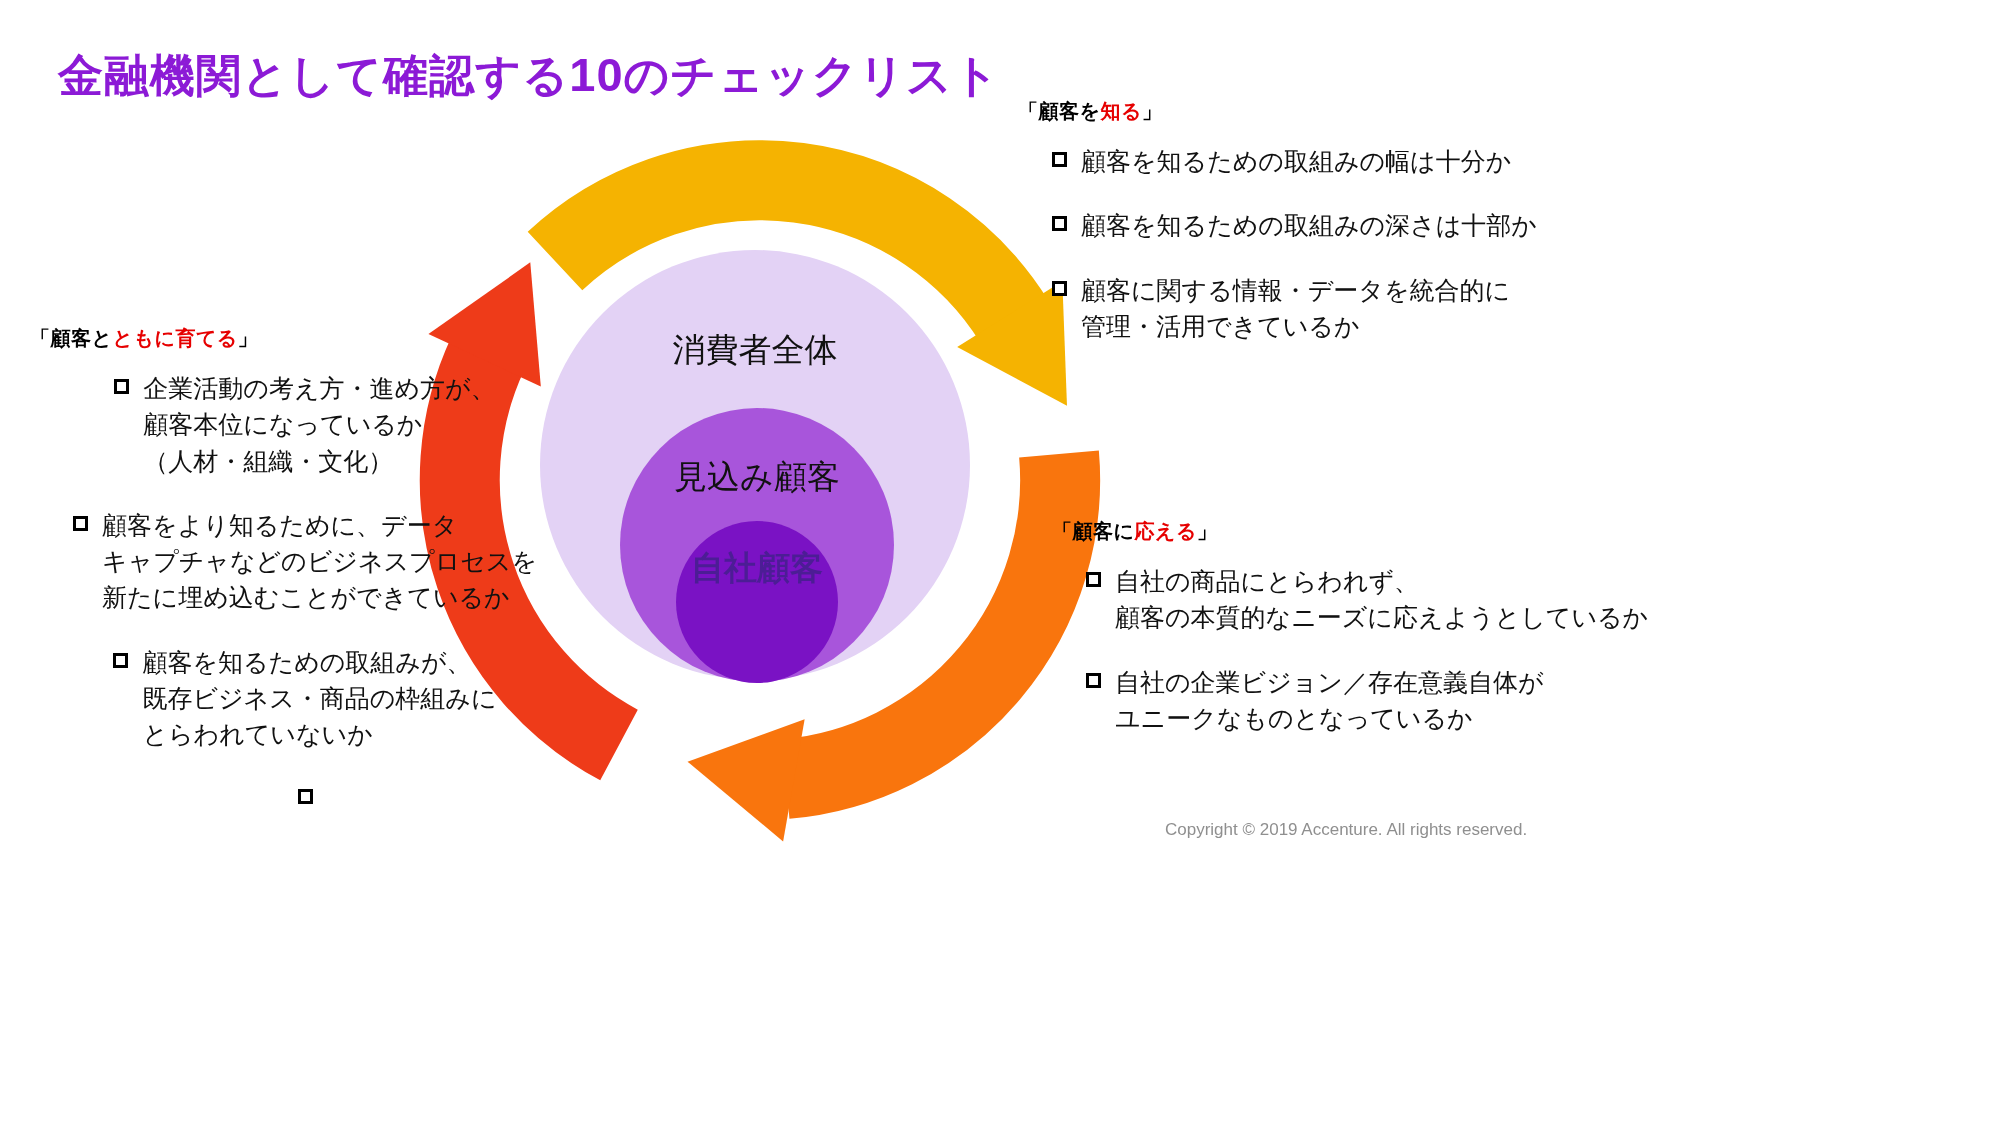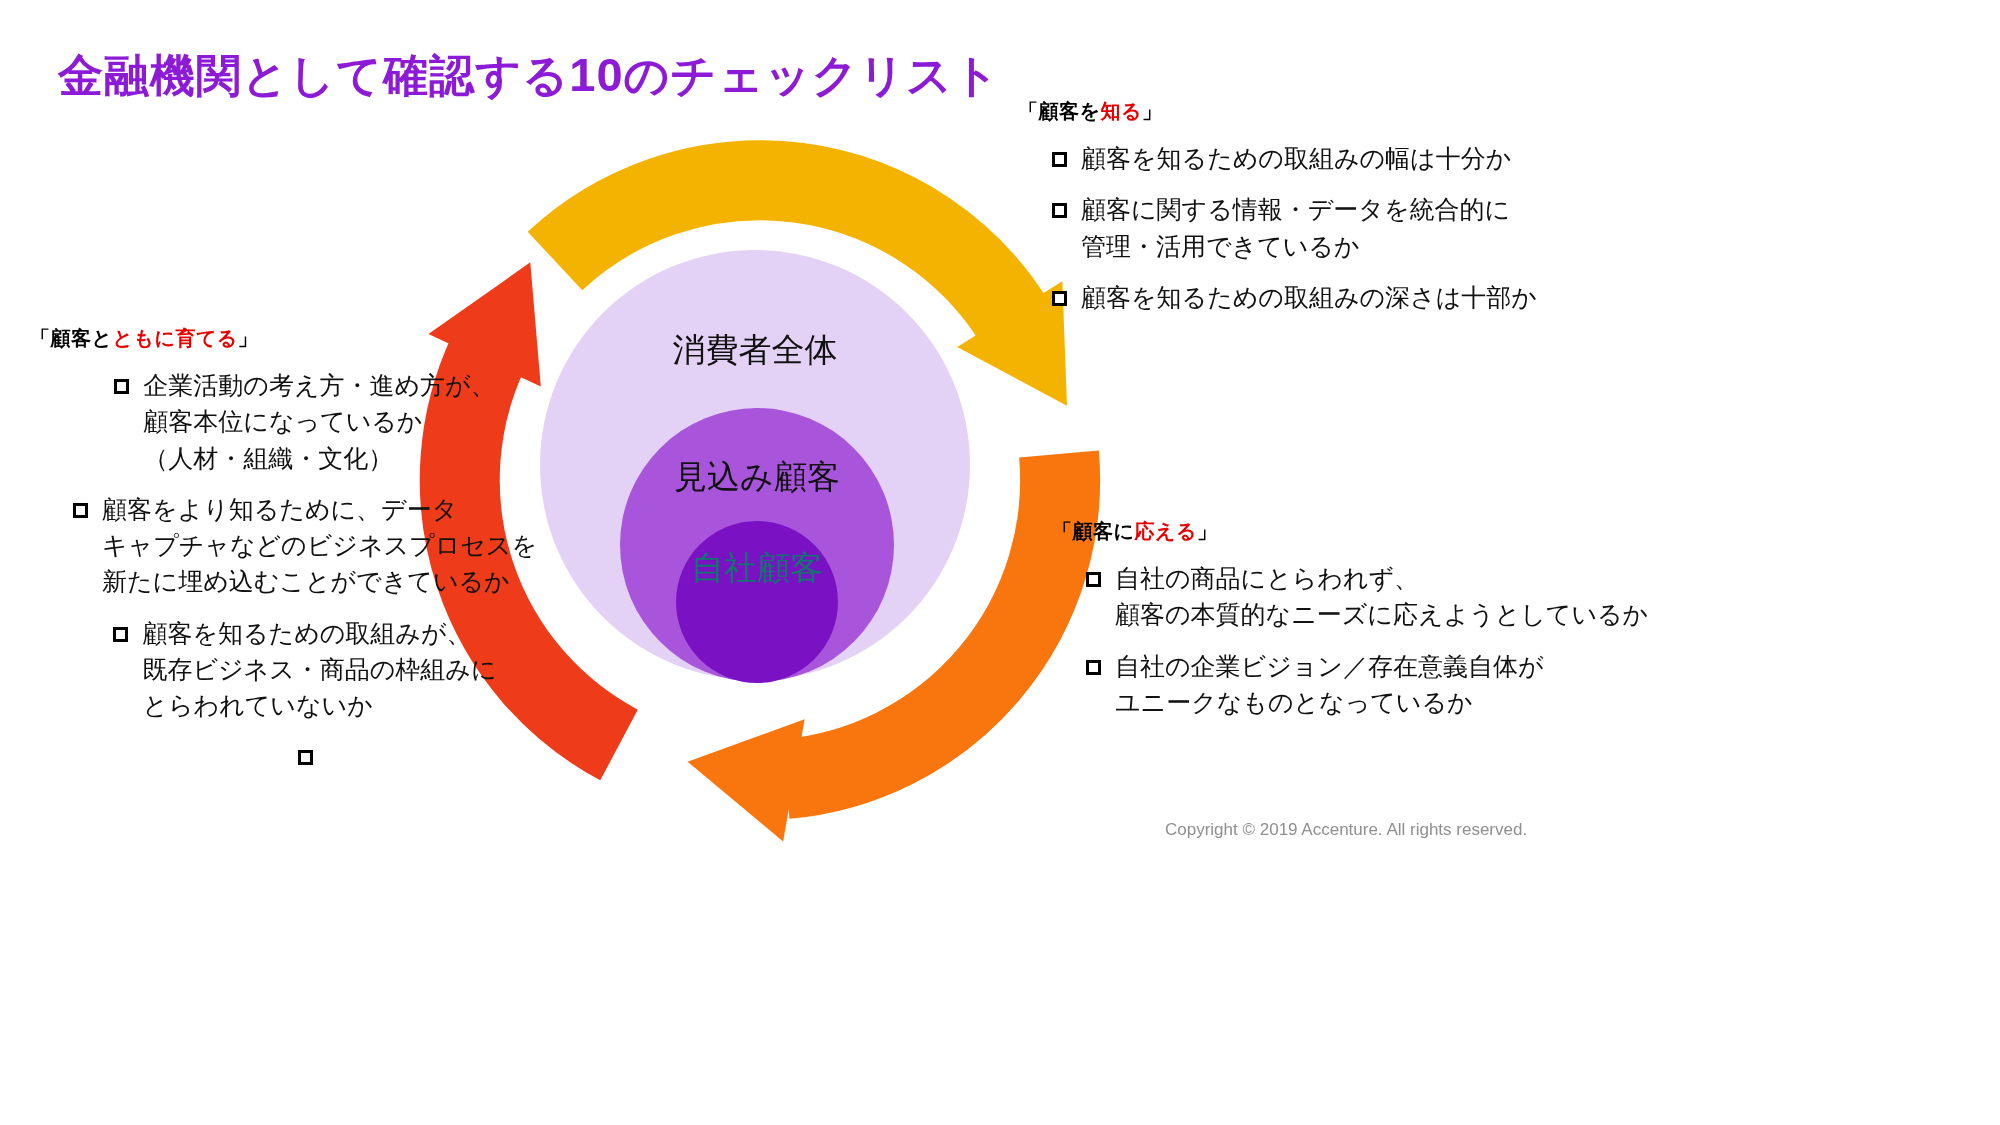--- a/index.html
+++ b/index.html
@@ -16,28 +16,28 @@
     font-size:45px; font-weight:700; letter-spacing:1px;
     color:var(--title-purple,#8C1AD6);
     margin-top:18px;
   }
   .title .num { font-weight:900; font-size:47px; }
   svg.diagram { position:absolute; left:0; top:0; }
   .circle-label {
     position:absolute; transform:translate(-50%,-50%);
     font-size:33px; font-weight:500; white-space:nowrap; color:#111;
   }
-  .circle-label.white { color:#0f766e; }
+  .circle-label.white { color:#4c1d95;font-weight:bold; }
   .panel { position:absolute; }
   .panel h2 {
     font-size:20px; font-weight:700; color:#000;
     margin-bottom:18px; letter-spacing:0.5px; white-space:nowrap;
   }
   .panel h2 .hl { color:var(--highlight-red,#E60000); }
-  .items { padding-left:34px; display:flex; flex-direction:column; gap:15px;font-family:Liberation Mono, monospace; }
+  .items { padding-left:34px; display:flex; flex-direction:column; gap:28px; }
   .item { display:flex; align-items:flex-start; gap:14px; }
   .checkbox {
     width:15px; height:15px; border:3px solid #000;
     margin-top:9px; flex:0 0 auto; background:#fff;
   }
   .item-text { font-size:25px; line-height:1.45; white-space:pre-line; color:#111; }
   #panel-know    { left:1018px; top:98px;  width:620px; }
   #panel-respond { left:1052px; top:518px; width:660px; }
   #panel-nurture { left:30px;   top:325px; width:520px; }
   #panel-nurture .items { padding-left:30px;align-items:center; }
@@ -79,26 +79,26 @@
 
 <section class="panel" id="panel-know">
   <h2><span>「顧客を</span><span class="hl">知る</span><span>」</span></h2>
   <div class="items">
     <div class="item">
       <span class="checkbox"></span>
       <span class="item-text">顧客を知るための取組みの幅は十分か</span>
     </div>
     <div class="item">
       <span class="checkbox"></span>
-      <span class="item-text">顧客に関する情報・データを統合的に
-管理・活用できているか</span>
+      <span class="item-text">顧客を知るための取組みの深さは十部か</span>
     </div>
     <div class="item">
       <span class="checkbox"></span>
-      <span class="item-text">顧客を知るための取組みの深さは十部か</span>
+      <span class="item-text">顧客に関する情報・データを統合的に
+管理・活用できているか</span>
     </div>
   </div>
 </section>
 
 <section class="panel" id="panel-respond">
   <h2><span>「顧客に</span><span class="hl">応える</span><span>」</span></h2>
   <div class="items">
     <div class="item">
       <span class="checkbox"></span>
       <span class="item-text">自社の商品にとらわれず、

